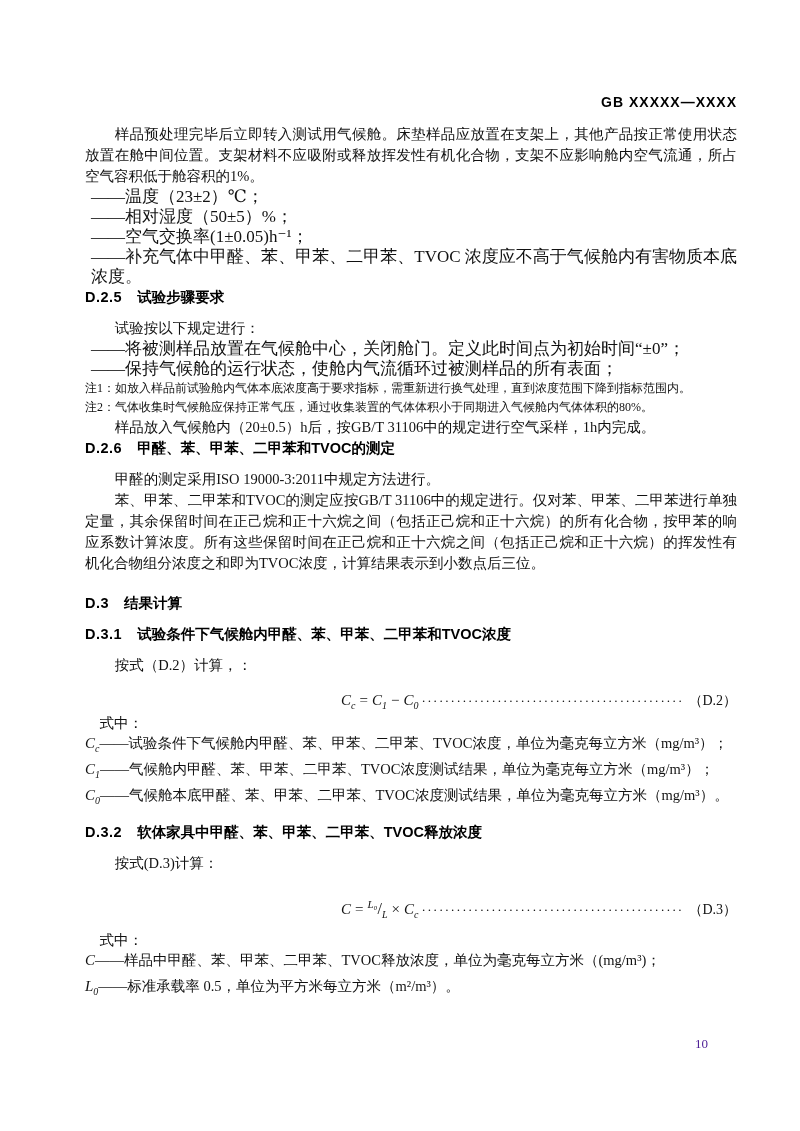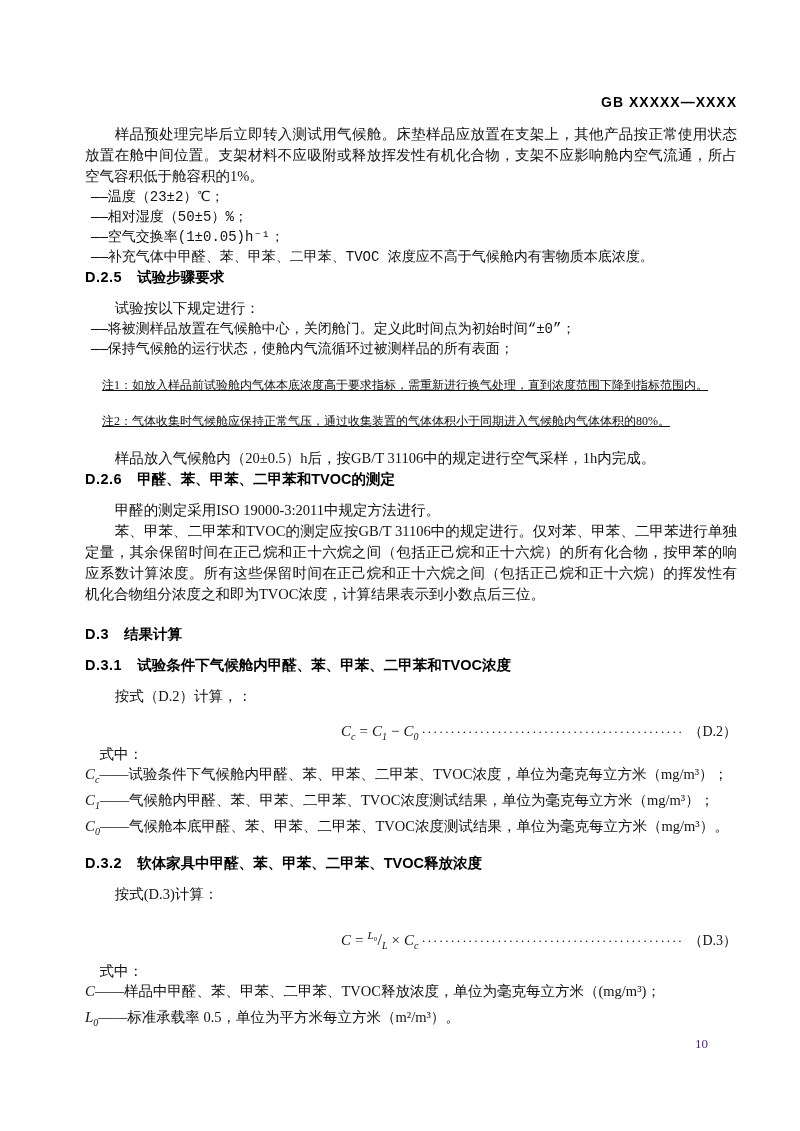--- a/index.html
+++ b/index.html
@@ -10,22 +10,22 @@
     overflow:hidden;
   }
   .doc-header { position:absolute; top:93px; left:85px; right:63px; text-align:right; }
   .doc-code {
     font-family:"Liberation Sans","DejaVu Sans",sans-serif;
     font-weight:700; font-size:14px; letter-spacing:1px; color:#000;
   }
   .content { position:absolute; top:124px; left:85px; width:652px; }
   .body { font-size:14.5px; line-height:21px; text-align:justify; margin:0; }
   .indent { text-indent:2.05em; }
-  .dash { font-size:14px; line-height:20px; padding-left:6px; text-align:justify;font-family:Liberation Mono, monospace; }
-  .note { font-size:12px; line-height:19px; margin:17px; color:#111; text-align:justify;text-decoration:underline; }
+  .dash { font-size:17px; line-height:20px; padding-left:6px; text-align:justify; }
+  .note { font-size:12px; line-height:19px; margin:0; color:#111; text-align:justify; }
   .heading {
     font-family:"Liberation Sans","DejaVu Sans",sans-serif;
     font-size:14.5px; font-weight:700; margin:1px 0 11px; color:#000;
   }
   .heading .h-num { margin-right:11px; letter-spacing:0.5px; }
   .heading-d3 { margin-top:20px; margin-bottom:9px; }
   .heading-d31 { margin-top:12px; }
   .heading-d32 { margin-top:12px; }
   .where { text-indent:1em; line-height:20px; margin:0; font-size:14.5px; }
   .defline { font-size:14.5px; line-height:21px; margin:0; text-align:justify; }

